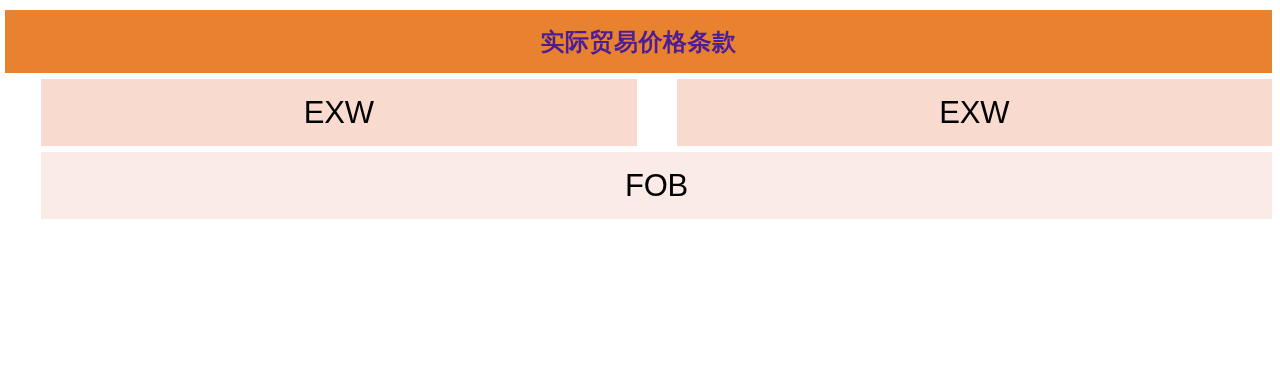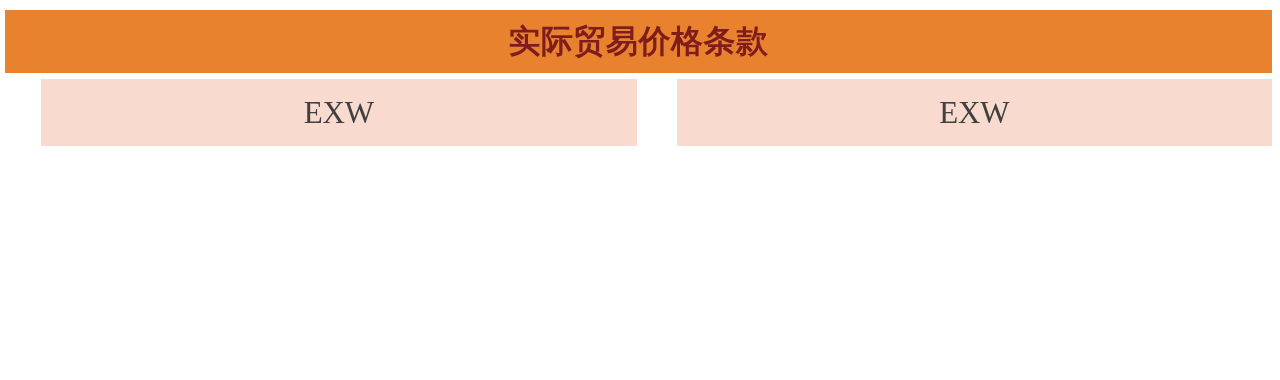--- a/index.html
+++ b/index.html
@@ -50,31 +50,31 @@
     flex: 1 1 0;
     display: flex;
     align-items: center;
     justify-content: center;
     box-sizing: border-box;
     text-align: center;
   }
 
   .cell-header {
     background: #e8822f;
-    color: #7f1d1d;
-    font-size: 32px;
+    color: #4c1d95;
+    font-size: 24px;
     font-weight: bold;
     letter-spacing: 0.5px;
   }
 
   .cell-body {
-    color: #404040;
+    color: #000000;
     font-size: 31px;
     font-weight: normal;
-    font-family: Liberation Serif, serif;
+    font-family: Liberation Sans, sans-serif;
     letter-spacing: -0.2px;
     margin-left: 36px;
   }
 
   .shade-dark { background: #f9dacf; }
   .shade-light { background: #fbebe7; }
 </style>
 </head>
 <body>
 
@@ -84,20 +84,21 @@
     <div class="row row-header">
       <div class="cell cell-header">实际贸易价格条款</div>
     </div>
 
     <div class="row row-body">
       <div class="cell cell-body shade-dark">EXW</div>
       <div class="cell cell-body shade-dark">EXW</div>
     </div>
 
     <div class="row row-body">
+      <div class="cell cell-body shade-light">FOB</div>
     </div>
 
     <div class="row row-body">
     </div>
 
     <div class="row row-body">
     </div>
 
   </div>
 </div>

